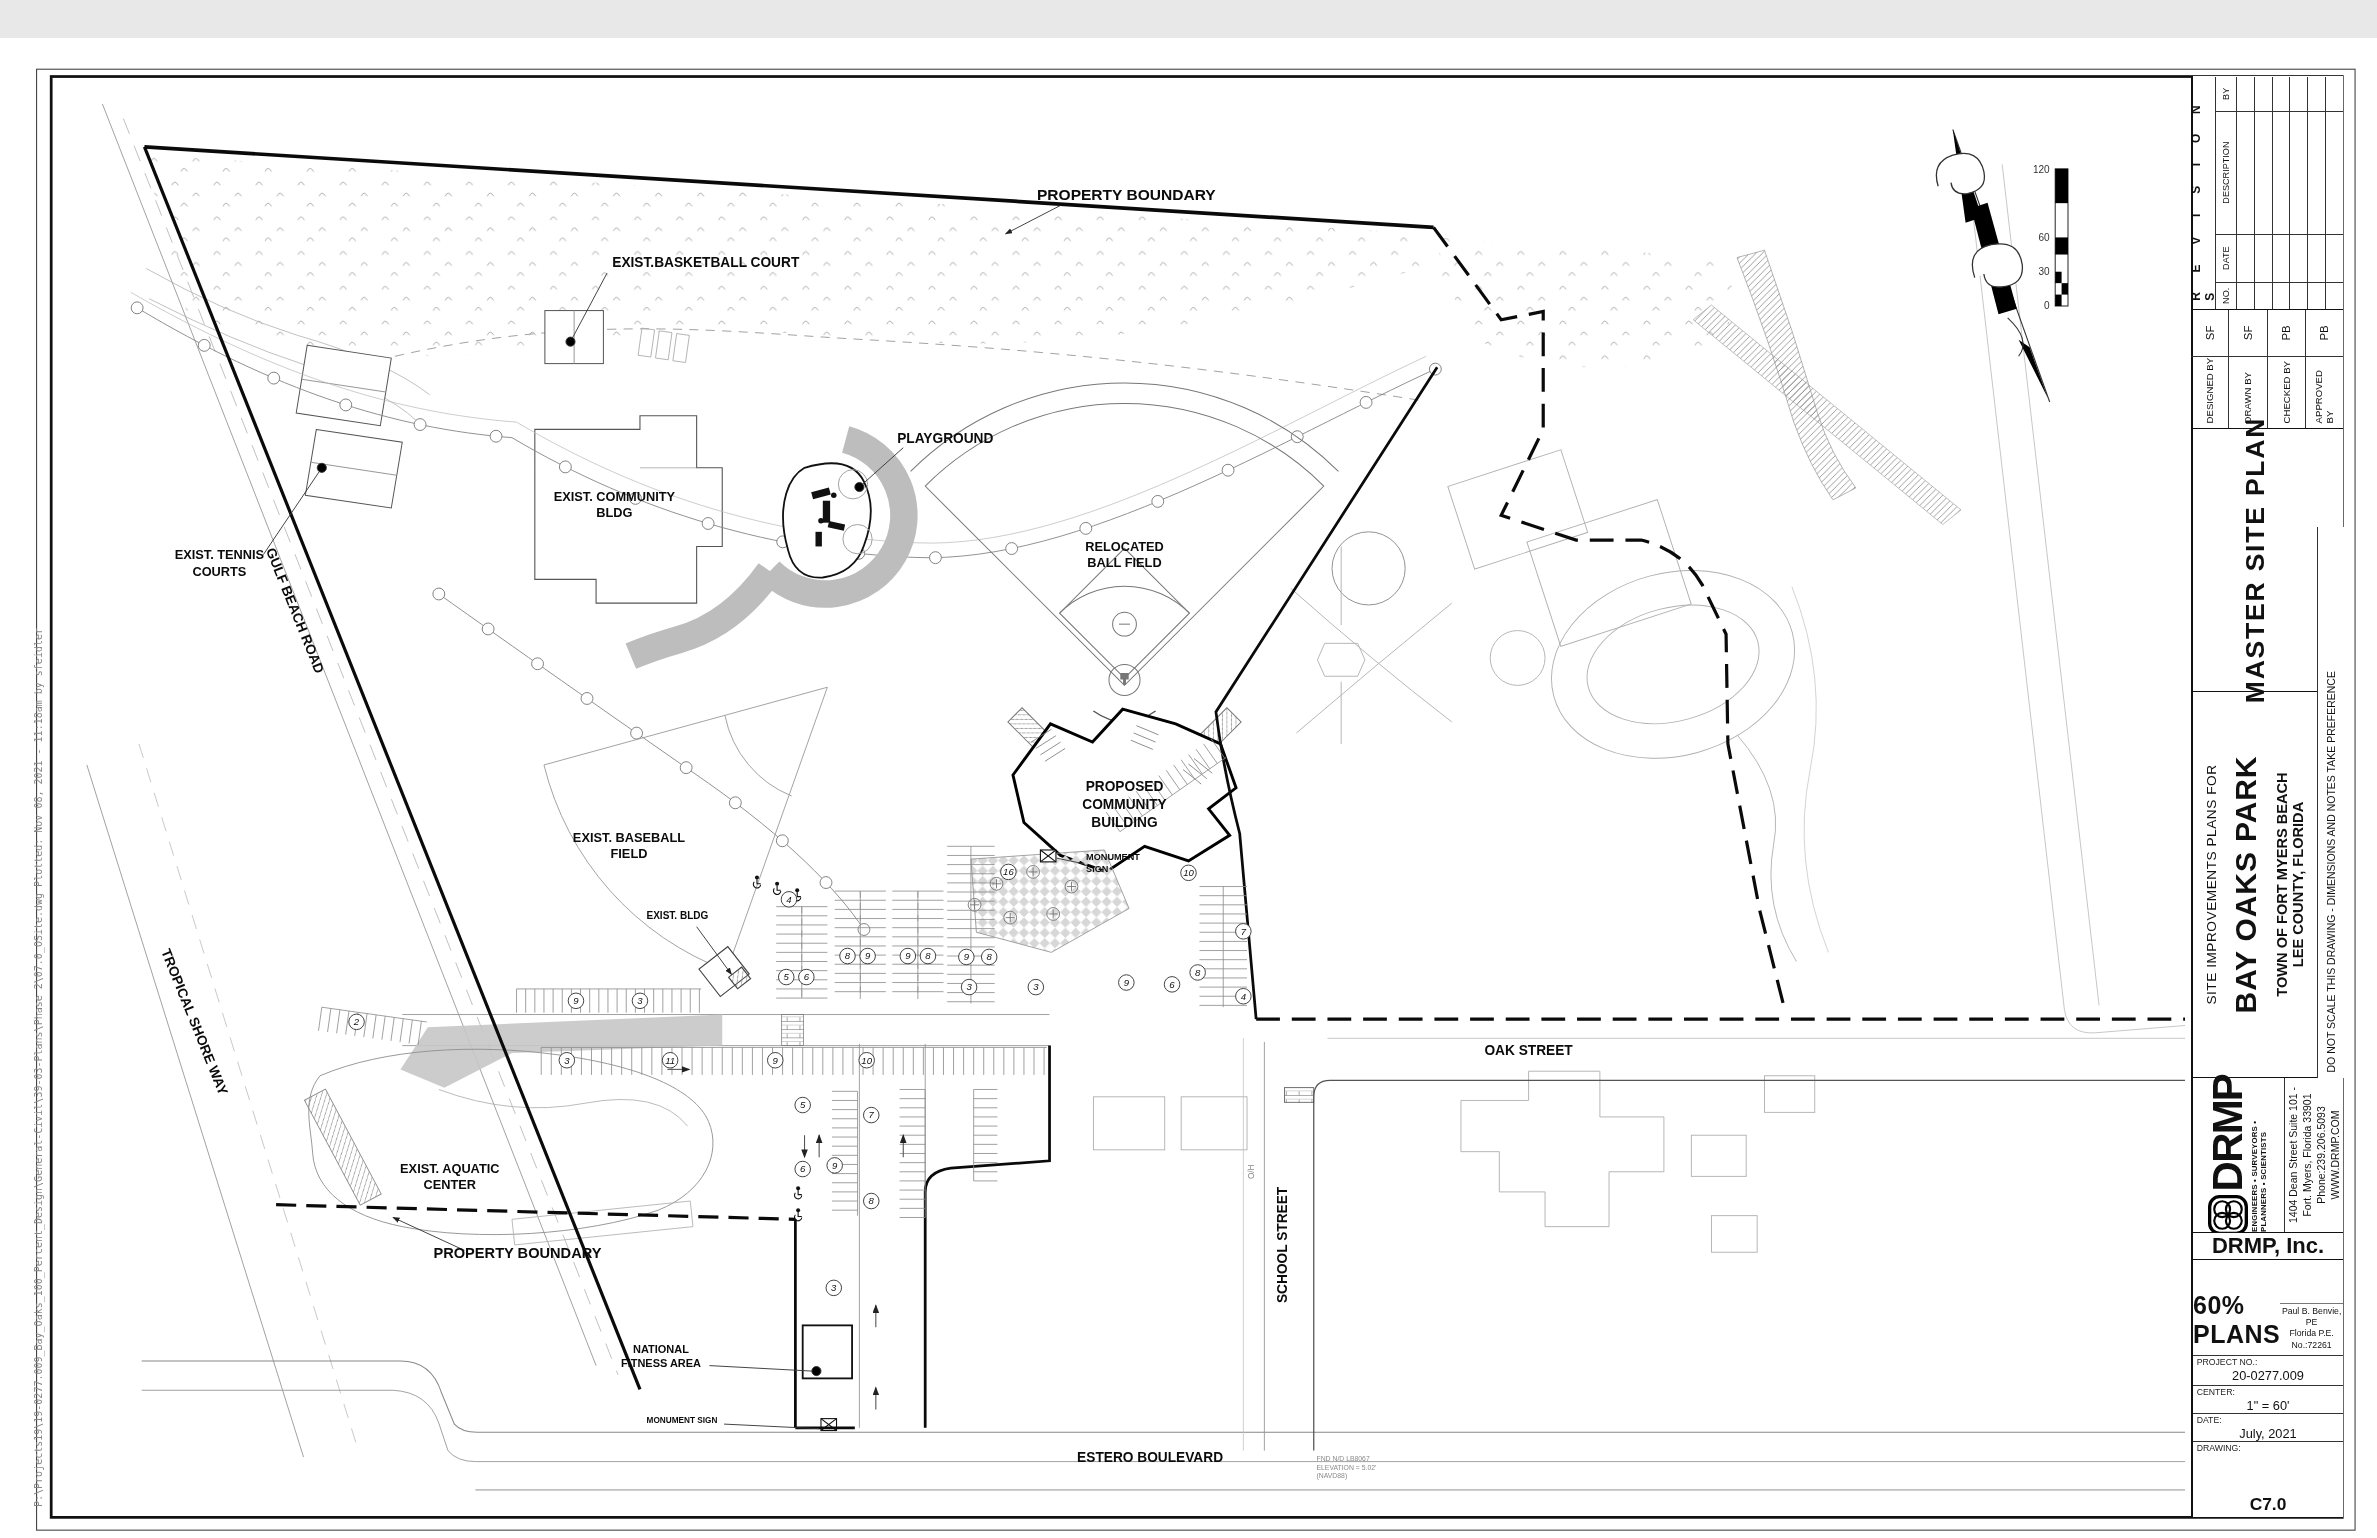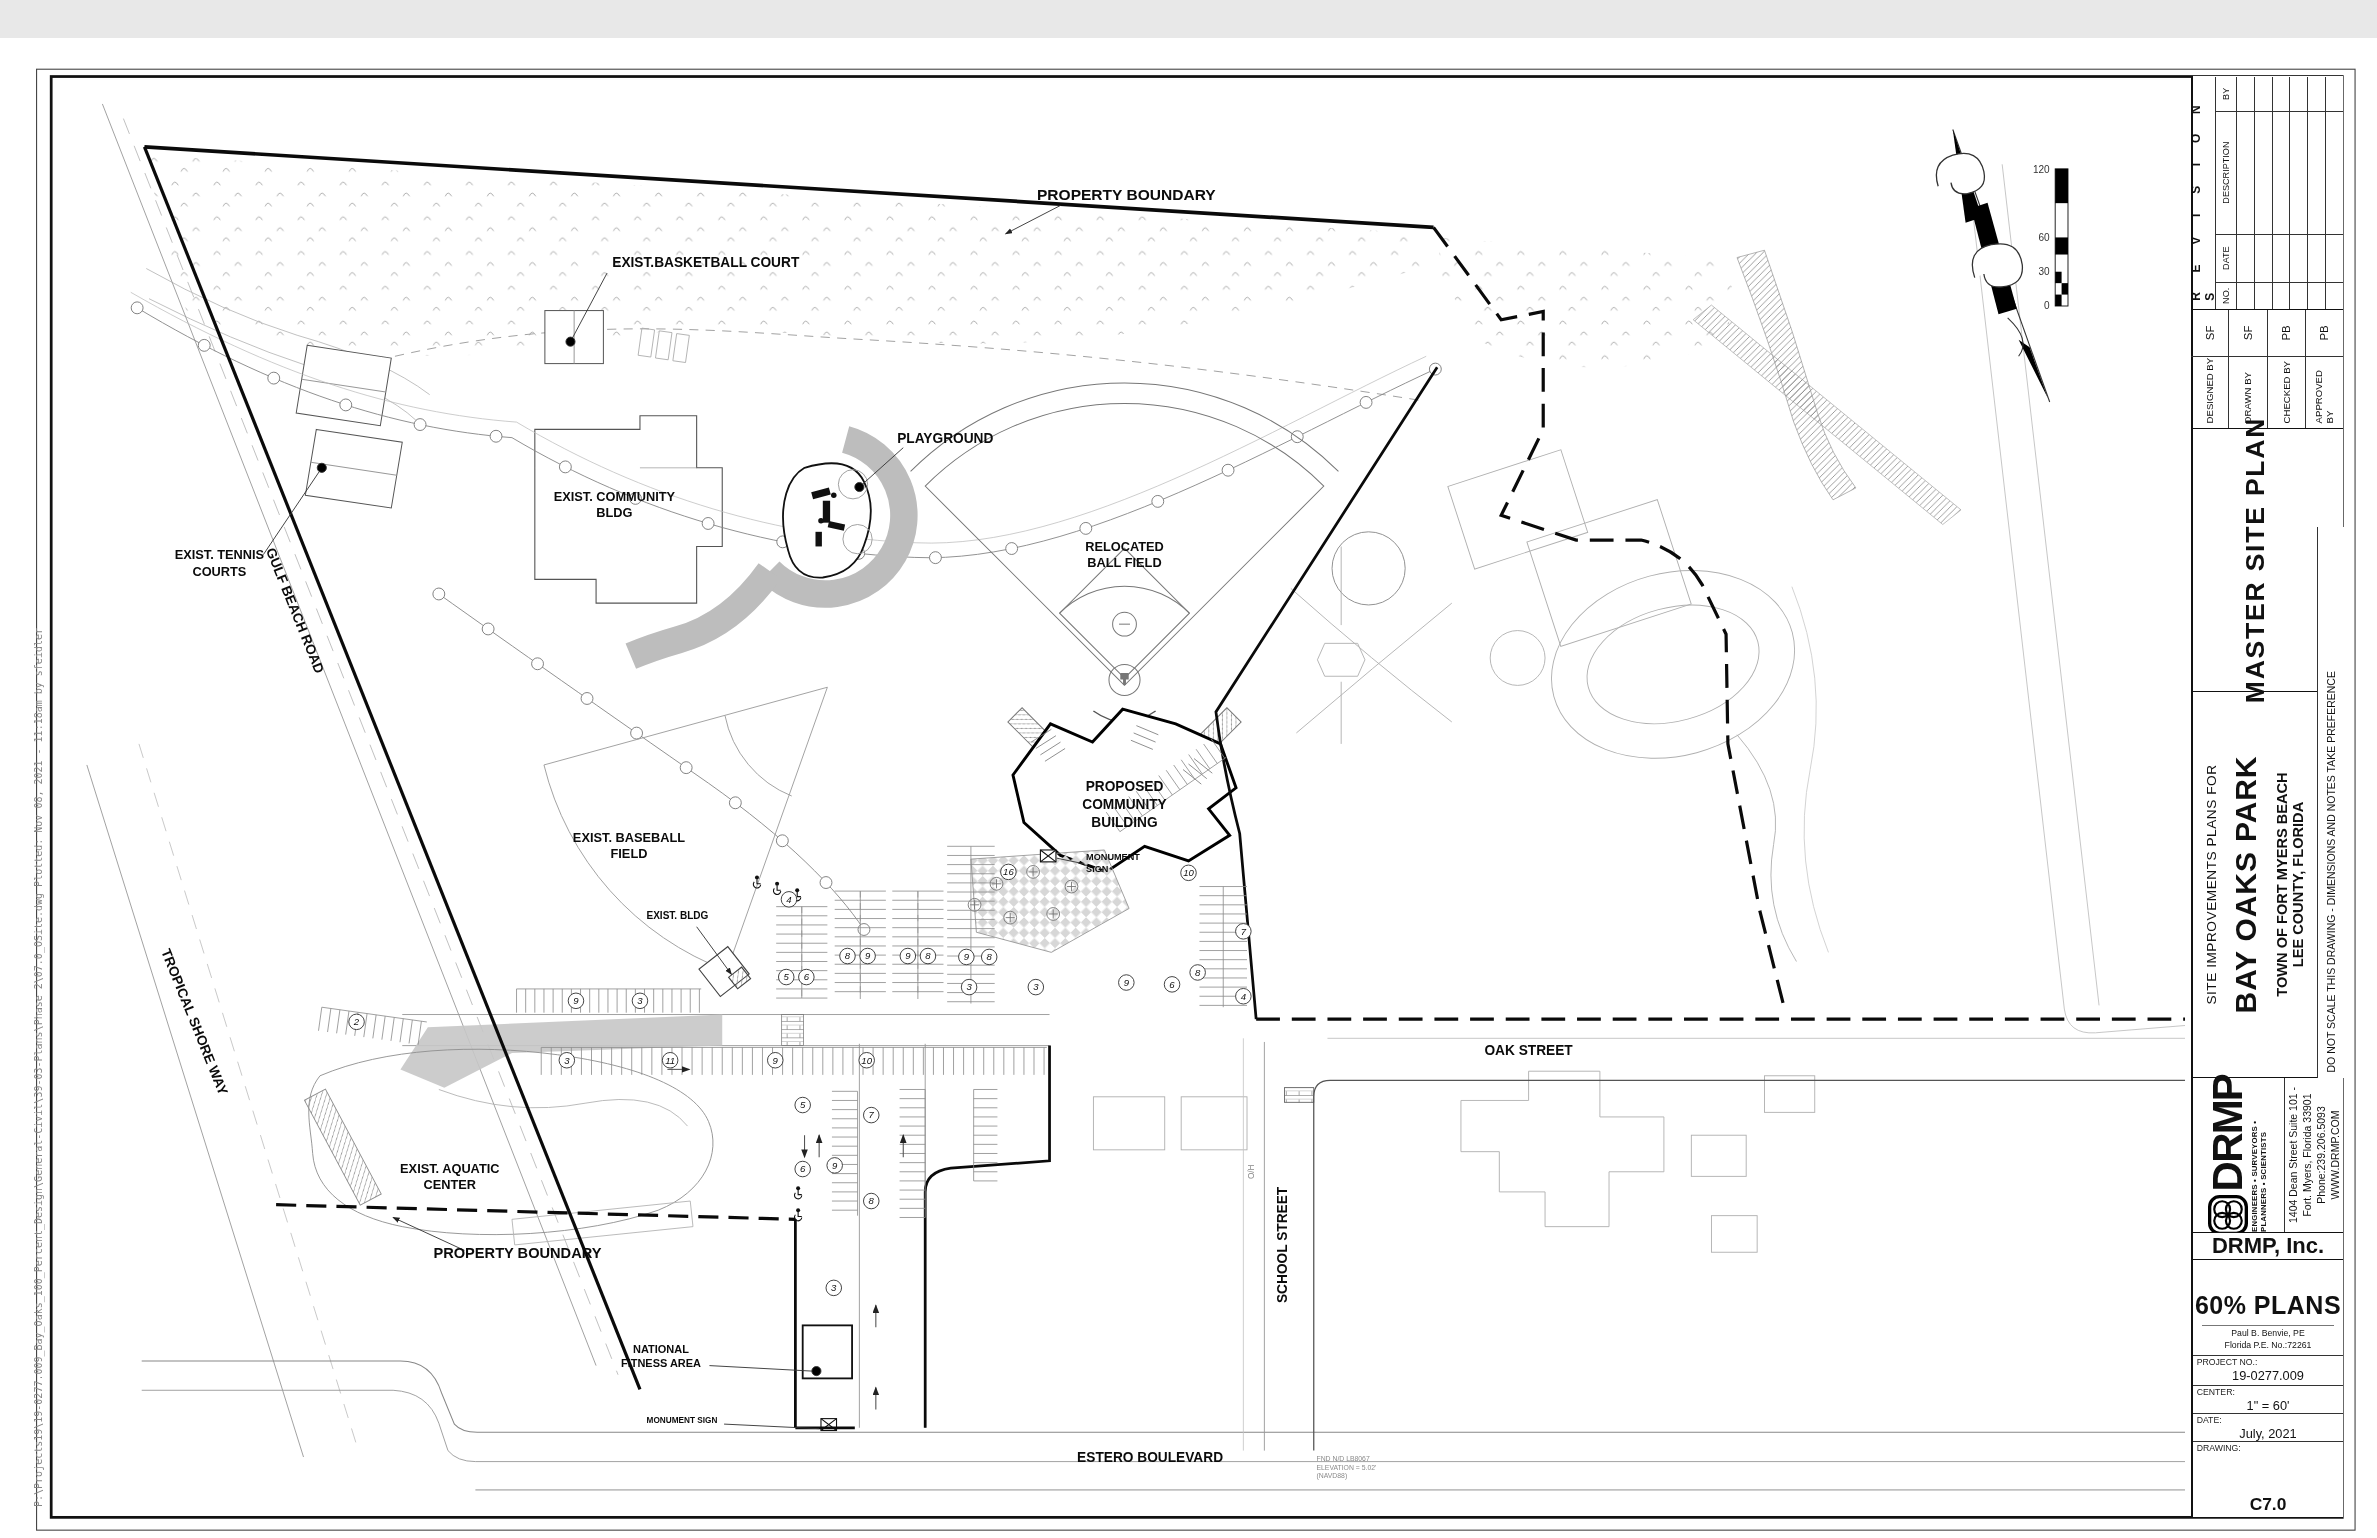--- a/index.html
+++ b/index.html
@@ -44,21 +44,21 @@
   .rev-head div{border-right:0.9px solid #333;display:flex;align-items:center;justify-content:center;box-sizing:border-box;}
   .rev-head div:last-child{border-right:none;}
   .rev-row{display:flex;flex:1;border-bottom:0.9px solid #333;}
   .rev-row:last-child{border-bottom:none;}
   .rev-row div{border-right:0.9px solid #333;box-sizing:border-box;}
   .rev-row div:last-child{border-right:none;}
   .c-no{width:27.4px;} .c-date{width:48px;} .c-desc{width:123px;} .c-by{width:34px;flex:1;}
   
   .tb-h{position:absolute;left:2191px;top:1194px;width:152px;height:285px;border-left:2.3px solid #111;box-sizing:border-box;display:flex;flex-direction:column;background:#fff;}
   .h-firm{height:35px;border-top:1.4px solid #111;border-bottom:1.8px solid #111;display:flex;align-items:center;justify-content:center;font-size:22px;font-weight:800;}
-  .h-status{height:134px;border-bottom:0.9px solid #333;display:flex;flex-direction:column;align-items:center;box-sizing:border-box;padding-top:31px;}
+  .h-status{height:134px;border-bottom:0.9px solid #333;display:flex;flex-direction:row;align-items:flex-start;box-sizing:border-box;padding-top:31px;}
   .status-big{font-size:25px;font-weight:900;letter-spacing:0.5px;}
   .sig{margin-top:auto;width:88%;border-top:0.9px solid #777;text-align:center;font-size:8.7px;line-height:1.3;padding:1.8px 0 3.7px 0;}
   .h-field{border-bottom:0.9px solid #333;box-sizing:border-box;padding:1.8px 3.7px;display:flex;flex-direction:column;}
   .h-field:last-child{border-bottom:none;gap:40px;}
   .f-label{font-size:8.7px;color:#222;}
   .f-val{font-size:12.8px;text-align:center;margin-top:0.9px;}
   .f-val.big{font-size:17.4px;font-weight:800;}
 </style>
 </head>
 <body>
@@ -635,21 +635,21 @@
   <div class="h-firm">DRMP, Inc.</div>
   <div class="h-status">
     <div class="status-big">60% PLANS</div>
     <div class="sig">
       <div>Paul B. Benvie, PE</div>
       <div>Florida P.E. No.:72261</div>
     </div>
   </div>
   <div class="h-field" style="height:30px">
     <div class="f-label">PROJECT NO.:</div>
-    <div class="f-val">19-0277.009</div>
+    <div class="f-val">20-0277.009</div>
   </div>
   <div class="h-field" style="height:28px">
     <div class="f-label">CENTER:</div>
     <div class="f-val">1" = 60'</div>
   </div>
   <div class="h-field" style="height:28px">
     <div class="f-label">DATE:</div>
     <div class="f-val">July, 2021</div>
   </div>
   <div class="h-field" style="flex:1">

